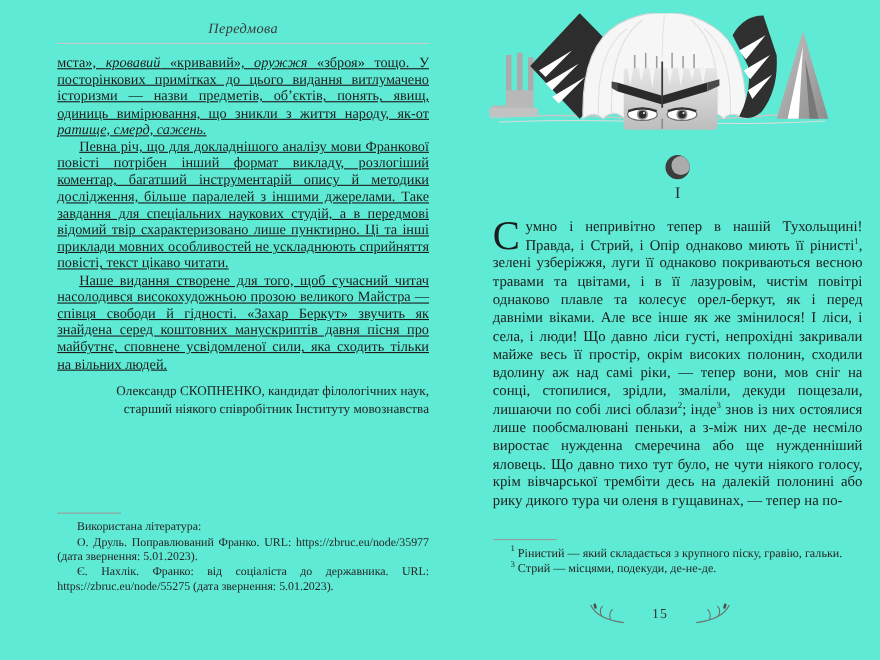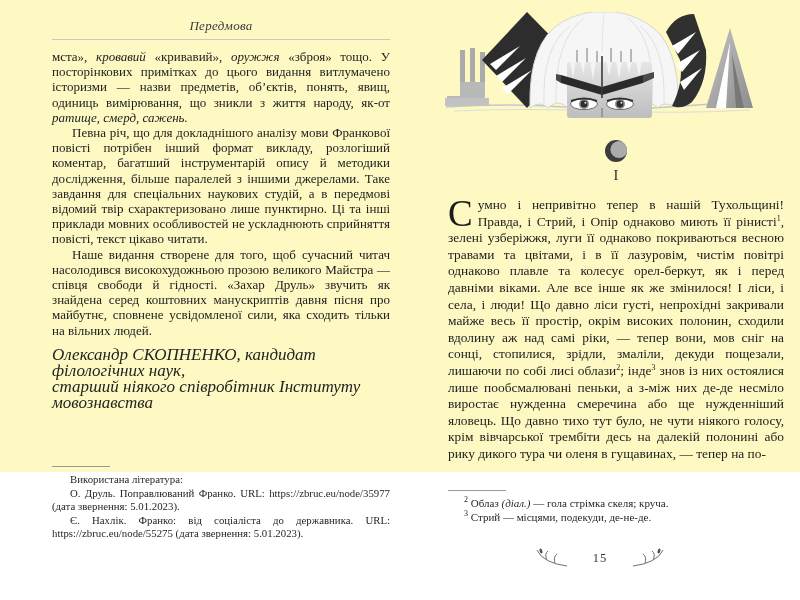--- a/index.html
+++ b/index.html
@@ -1,29 +1,29 @@
 <!DOCTYPE html>
 <html><head>
 <meta charset="utf-8">
 <style>
   * { margin:0; padding:0; box-sizing:border-box; }
   html,body { width:800px; height:600px; background:#ffffff; overflow:hidden; }
   body { font-family:"Liberation Serif","DejaVu Serif",serif; color:#1e1e1e; }
   .spread { position:relative; width:800px; height:600px; display:flex; }
-  .page { position:relative; width:400px; height:472px; background:#fef9c3; }
+  .page { position:relative; width:400px; height:600px; background:#5eead4; }
 
   
   .left-col { position:absolute; left:52px; top:18px; width:338px; }
   .running-head { text-align:center; font-style:italic; font-size:13px; color:#3b3b3b; letter-spacing:.3px; }
   .head-rule { border:none; border-top:1px solid #c9c9c9; margin-top:5px; margin-bottom:9px; }
-  .body-p { font-size:13px; line-height:15.2px; text-align:justify; color:#1c1c1c; }
+  .body-p { font-size:13px; line-height:15.2px; text-align:justify; color:#1c1c1c;text-decoration:underline; }
   .body-p.indent { text-indent:20px; }
   .it { font-style:italic; }
   sup { font-size:8px; line-height:0; vertical-align:super; }
-  .signature { margin-top:9px; font-style:italic; text-align:left; font-size:17px; line-height:16px; color:#222; }
+  .signature { margin-top:9px; text-align:right; font-size:12px; line-height:16px; color:#222; }
   .fn-block-left { position:absolute; left:52px; top:446px; width:338px;margin-top:20px; }
   .fn-rule { border:none; border-top:1px solid #9a9a9a; width:58px; margin:0 0 6px 0; }
   .fn-p { font-size:10.8px; line-height:13.6px; text-align:justify; text-indent:18px; color:#262626; }
 
   
   .right-col { position:absolute; left:48px; top:12px; width:336px; }
   .illustration-wrap { width:310px; margin-left:-4px; }
   .moon-row { text-align:center; margin-top:15px; height:24px; }
   .chapter-num { text-align:center; font-size:14.5px; color:#2a2a2a; margin-top:4px; }
   .main-p { margin-top:13px; font-size:13.4px; line-height:16.6px; text-align:justify; color:#1c1c1c; }
@@ -37,21 +37,21 @@
 <body>
 
 <div class="spread">
 
   <div class="page">
     <div class="left-col">
       <div class="running-head">Передмова</div>
       <hr class="head-rule">
       <p class="body-p"><span>мста», </span><span class="it">кровавий</span><span> «кривавий», </span><span class="it">оружжя</span><span> «зброя» тощо. У посторінкових примітках до цього видання витлумачено історизми — назви предметів, об’єктів, понять, явищ, одиниць вимірювання, що зникли з життя народу, як-от </span><span class="it">ратище, смерд, сажень.</span></p>
       <p class="body-p indent"><span>Певна річ, що для докладнішого аналізу мови Франкової повісті потрібен інший формат викладу, розлогіший коментар, багатший інструментарій опису й методики дослідження, більше паралелей з іншими джерелами. Таке завдання для спеціальних наукових студій, а в передмові відомий твір схарактеризовано лише пунктирно. Ці та інші приклади мовних особливостей не ускладнюють сприйняття повісті, текст цікаво читати.</span></p>
-      <p class="body-p indent"><span>Наше видання створене для того, щоб сучасний читач насолодився високохудожньою прозою великого Майстра — співця свободи й гідності. «Захар Друль» звучить як знайдена серед коштовних манускриптів давня пісня про майбутнє, сповнене усвідомленої сили, яка сходить тільки на вільних людей.</span></p>
+      <p class="body-p indent"><span>Наше видання створене для того, щоб сучасний читач насолодився високохудожньою прозою великого Майстра — співця свободи й гідності. «Захар Беркут» звучить як знайдена серед коштовних манускриптів давня пісня про майбутнє, сповнене усвідомленої сили, яка сходить тільки на вільних людей.</span></p>
       <div class="signature">
         <div>Олександр СКОПНЕНКО, кандидат філологічних наук,</div>
         <div>старший ніякого співробітник Інституту мовознавства</div>
       </div>
     </div>
     <div class="fn-block-left">
       <hr class="fn-rule">
       <p class="fn-p"><span>Використана література:</span></p>
       <p class="fn-p"><span>О. Друль. Поправлюваний Франко. URL: https://zbruc.eu/node/35977 (дата звернення: 5.01.2023).</span></p>
       <p class="fn-p"><span>Є. Нахлік. Франко: від соціаліста до державника. URL: https://zbruc.eu/node/55275 (дата звернення: 5.01.2023).</span></p>
@@ -161,21 +161,21 @@
         </svg>
       </div>
 
       <div class="chapter-num">І</div>
 
       <p class="main-p"><span class="dropcap">С</span><span>умно і непривітно тепер в нашій Тухольщині! Правда, і Стрий, і Опір однаково миють її рінисті</span><sup>1</sup><span>, зелені узберіжжя, луги її однаково покриваються весною травами та цвітами, і в її лазуровім, чистім повітрі однаково плавле та колесує орел-беркут, як і перед давніми віками. Але все інше як же змінилося! І ліси, і села, і люди! Що давно ліси густі, непрохідні закривали майже весь її простір, окрім високих полонин, сходили вдолину аж над самі ріки, — тепер вони, мов сніг на сонці, стопилися, зрідли, змаліли, декуди пощезали, лишаючи по собі лисі облази</span><sup>2</sup><span>; інде</span><sup>3</sup><span> знов із них остоялися лише пообсмалювані пеньки, а з-між них де-де несміло виростає нужденна смеречина або ще нужденніший яловець. Що давно тихо тут було, не чути ніякого голосу, крім вівчарської трембіти десь на далекій полонині або рику дикого тура чи оленя в гущавинах, — тепер на по-</span></p>
     </div>
 
     <div class="fn-block-right">
       <hr class="fn-rule">
-      <p class="fn-p-r"><sup>2</sup><span> Облаз </span><span class="it">(діал.)</span><span> — гола стрімка скеля; круча.</span></p>
+      <p class="fn-p-r"><sup>1</sup><span> Рінистий — який складається з крупного піску, гравію, гальки.</span></p>
       <p class="fn-p-r"><sup>3</sup><span> Стрий — місцями, подекуди, де-не-де.</span></p>
     </div>
 
     <div class="page-number-row">
       <svg width="34" height="22" viewBox="0 0 34 22">
         <path d="M2,3 Q8,16 32,19" fill="none" stroke="#6f6f6f" stroke-width="1"></path>
         <path d="M12,13 q-3,-6 1,-9" fill="none" stroke="#6f6f6f" stroke-width="1"></path>
         <path d="M20,16 q-2,-6 2,-9" fill="none" stroke="#6f6f6f" stroke-width="1"></path>
         <ellipse cx="6" cy="4" rx="1.3" ry="2.6" fill="#4f4f4f" transform="rotate(-18 6 4)"></ellipse>
       </svg>

